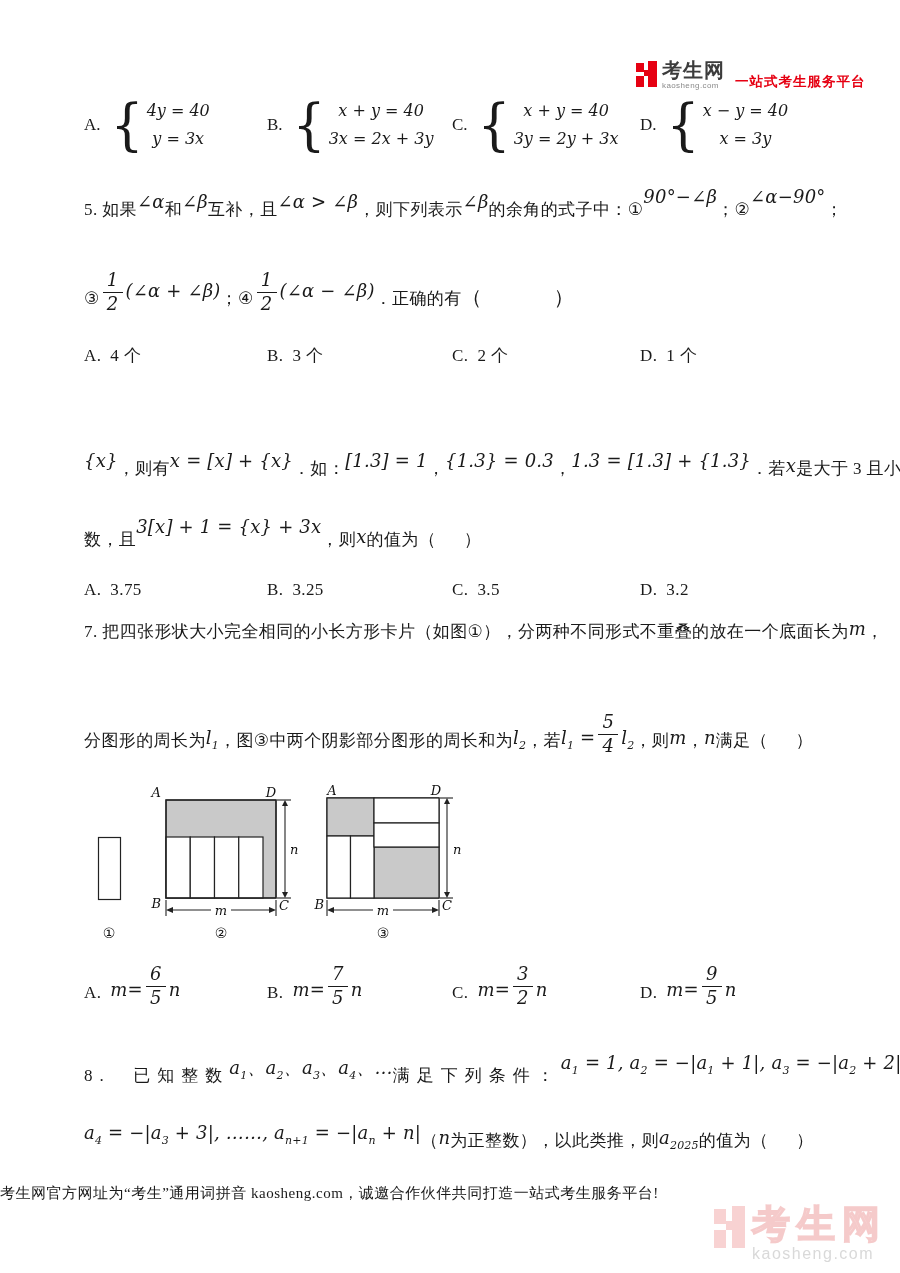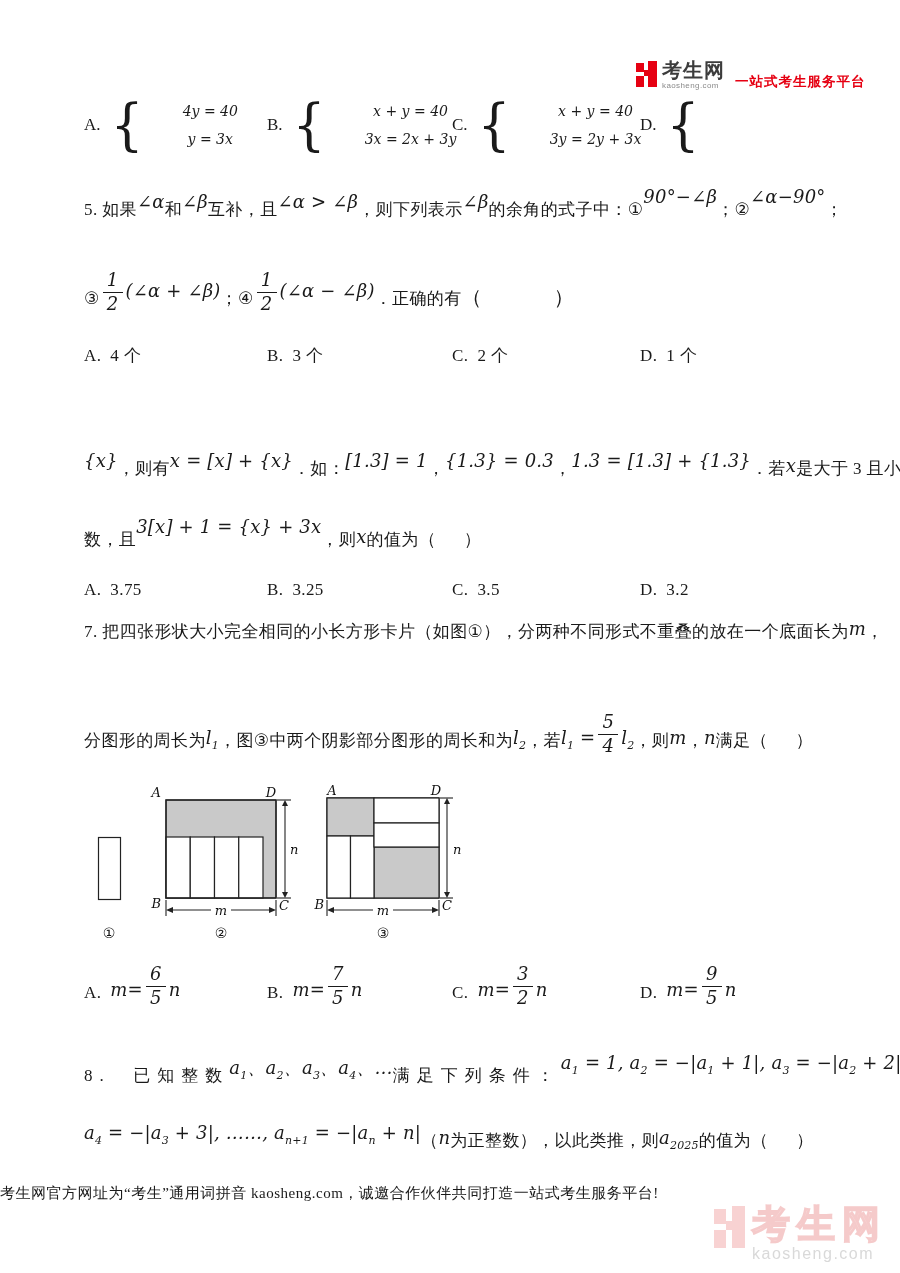--- a/index.html
+++ b/index.html
@@ -17,21 +17,21 @@
   .frac{display:inline-block;text-align:center;vertical-align:-6px;margin:0 3px;
         font-family:"DejaVu Serif",serif;font-style:italic;font-size:18px;line-height:1.15;}
   .frac .num{display:block;padding:0 4px 1px 4px;border-bottom:1.3px solid #1a1a1a;}
   .frac .den{display:block;padding-top:1px;}
   
   .q4opt{position:absolute;top:96px;display:flex;align-items:center;}
   .q4opt .olbl{font-size:17px;margin-right:10px;}
   .brace{font-family:"DejaVu Serif",serif;font-size:52px;font-weight:400;line-height:58px;
          transform:scaleY(1.08);margin-right:3px;}
   .eqs{display:inline-block;text-align:center;}
-  .eq{display:block;font-family:"DejaVu Serif",serif;font-style:italic;font-size:14px;line-height:28px;margin-left:36px;}
+  .eq{display:block;font-family:"DejaVu Serif",serif;font-style:italic;font-size:16px;line-height:28px;}
   
   .optrow{left:0;width:900px;}
   .opt{position:absolute;white-space:pre;font-size:17px;top:0;}
   .opt .olbl{margin-right:9px;}
   .c1{left:84px}.c2{left:267px}.c3{left:452px}.c4{left:640px}
   
   .hlogo{position:absolute;left:636px;top:60px;display:flex;align-items:flex-start;}
   .hbrand{margin-left:4px;}
   .hname{font-size:20px;font-weight:bold;color:#3c3c3c;letter-spacing:1px;line-height:20px;}
   .hdomain{font-size:8px;color:#8a8a8a;letter-spacing:0.4px;font-family:"Liberation Sans",sans-serif;margin-top:1px;}
@@ -92,20 +92,24 @@
       <span class="olbl">C.</span>
       <span class="brace">{</span>
       <span class="eqs">
         <span class="eq">x + y = 40</span>
         <span class="eq">3y = 2y + 3x</span>
       </span>
     </div>
     <div class="q4opt c4">
       <span class="olbl">D.</span>
       <span class="brace">{</span>
+      <span class="eqs">
+        <span class="eq">x − y = 40</span>
+        <span class="eq">x = 3y</span>
+      </span>
     </div>
   </div>
 
   <div class="line" style="top:186px"><span>5. 如果</span><span class="m up">∠α</span><span>和</span><span class="m up">∠β</span><span>互补，且</span><span class="m up">∠α &gt; ∠β</span><span>，则下列表示</span><span class="m up">∠β</span><span>的余角的式子中：①</span><span class="m up2">90°−∠β</span><span>；②</span><span class="m up2">∠α−90°</span><span>；</span></div>
 
   <div class="line" style="top:270px"><span>③</span><span class="frac"><span class="num">1</span><span class="den">2</span></span><span class="m up">(∠α + ∠β)</span><span>；④</span><span class="frac"><span class="num">1</span><span class="den">2</span></span><span class="m up">(∠α − ∠β)</span><span>．正确的有</span><span class="bigpar">（      ）</span></div>
 
   <div class="line optrow" style="top:344px">
     <span class="opt c1"><span class="olbl">A.</span><span>4 个</span></span>
     <span class="opt c2"><span class="olbl">B.</span><span>3 个</span></span>

